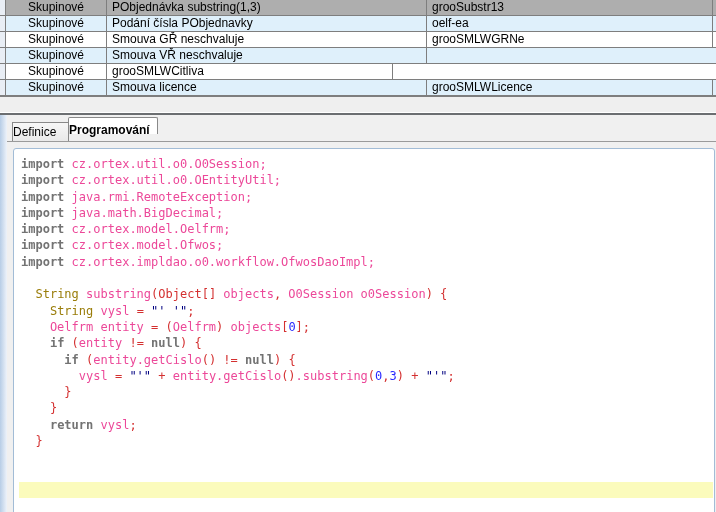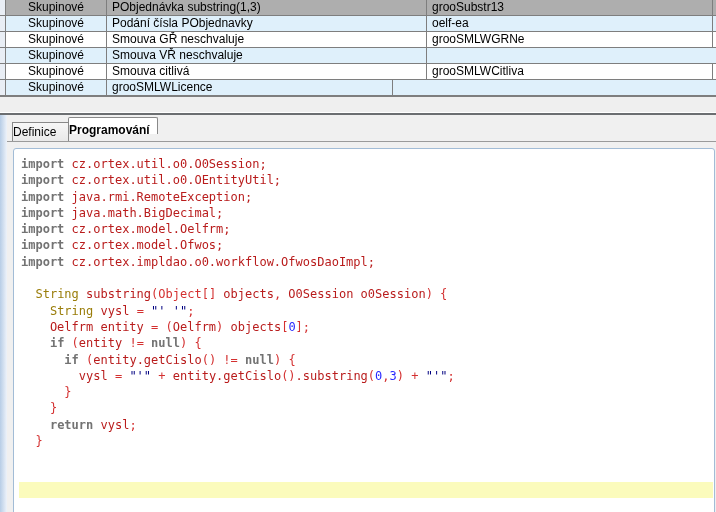--- a/index.html
+++ b/index.html
@@ -41,21 +41,21 @@
            background:#ffffff;border:1px solid #a2bcd6;border-radius:3px;overflow:hidden;}
   .hl{position:absolute;left:5px;right:1px;height:16px;background:#fbfbbc;z-index:0;}
   .code{position:absolute;left:7px;top:7px;right:0;z-index:1;
         font-family:"DejaVu Sans Mono","Liberation Mono",monospace;font-size:12px;}
   .cl{height:16.3px;line-height:16.3px;white-space:pre;}
   .tk-k{color:#737373;font-weight:bold;}
   .tk-t{color:#9a7d0a;}
   .tk-r{color:#d43030;}
   .tk-n{color:#2929ff;}
   .tk-s{color:#000080;}
-  .tk-p{color:#b91c1c;text-align:center;}
+  .tk-p{color:#ec4899;text-align:center;}
 </style>
 </head>
 <body>
 
 <div class="screen">
 
   <div class="grid">
       <div class="row selected">
         <div class="cell c-gutter"></div>
         <div class="cell c-cat">Skupinové</div>
@@ -79,27 +79,27 @@
       </div>
       <div class="row alt">
         <div class="cell c-gutter"></div>
         <div class="cell c-cat">Skupinové</div>
         <div class="cell c-name">Smouva VŘ neschvaluje</div>
         <div class="cell c-fill"></div>
       </div>
       <div class="row">
         <div class="cell c-gutter"></div>
         <div class="cell c-cat">Skupinové</div>
-        <div class="cell c-name">Smouva citlivá</div>
         <div class="cell c-code">grooSMLWCitliva</div>
         <div class="cell c-fill"></div>
       </div>
       <div class="row alt">
         <div class="cell c-gutter"></div>
         <div class="cell c-cat">Skupinové</div>
+        <div class="cell c-name">Smouva licence</div>
         <div class="cell c-code">grooSMLWLicence</div>
         <div class="cell c-fill"></div>
       </div>
     </div>
 
   <div class="gap"></div>
   <div class="splitter"></div>
 
   <div class="panel">
     <div class="edge-strip"></div>

